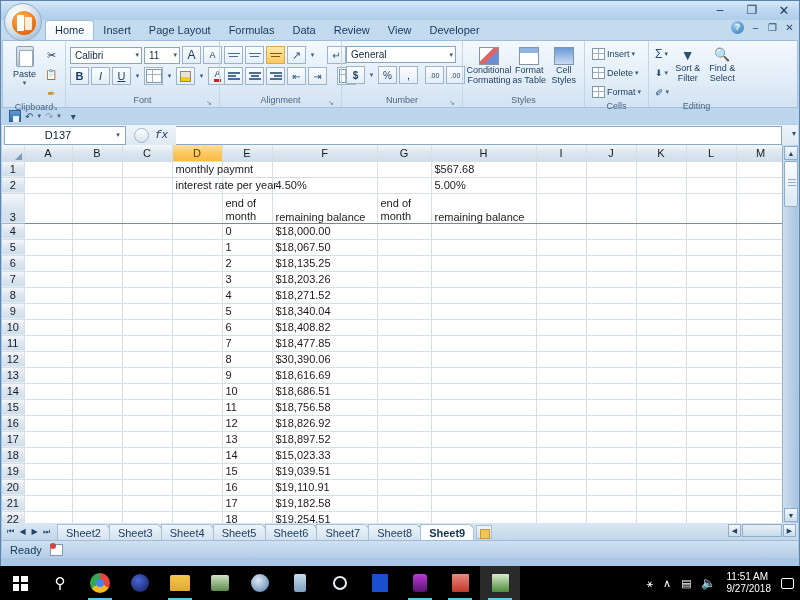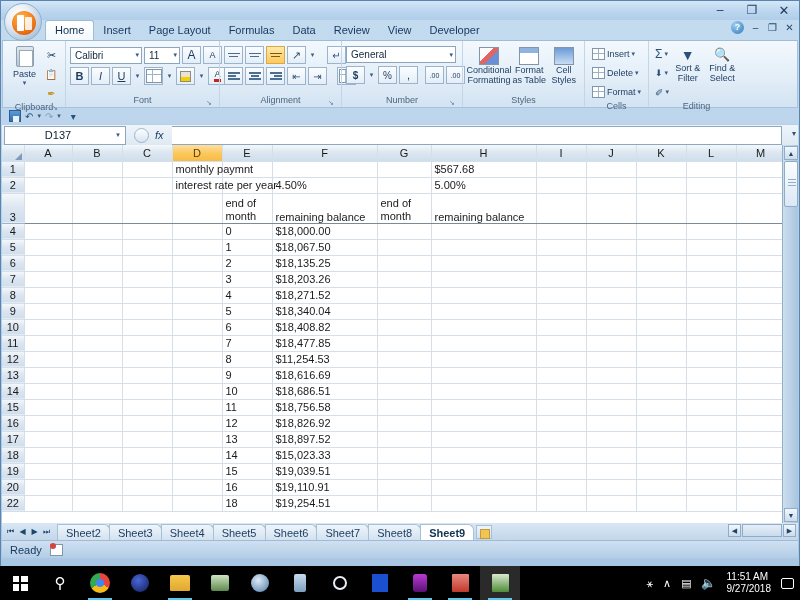--- a/index.html
+++ b/index.html
@@ -167,21 +167,21 @@
     background:#fff; border:1px solid #8ca7c0;
     display:flex; align-items:center; font-size:11px; color:#0d1f33;
   }
   .namebox .nb-val { flex:1; text-align:center; }
   .namebox .nb-ar { width:14px; text-align:center; font-size:7px; color:#2d5versus; color:#2d557d; }
   .fb-sep { display:flex; align-items:center; gap:6px; padding:0 8px; }
   .fb-round {
     width:15px;height:15px;border-radius:50%;
     background:linear-gradient(180deg,#fdfefe,#d7e4f0); border:1px solid #9cb5cc;
   }
-  .fx { font-style:italic; font-size:11px; color:#1c3e63; font-family:Liberation Sans, sans-serif; }
+  .fx { font-style:italic; font-size:11px; color:#1c3e63; font-family:Liberation Mono, monospace; }
   .fb-input { flex:1; height:19px; background:#fff; border:1px solid #8ca7c0; border-left:none; margin-right:16px; }
   .fb-expand { position:absolute; right:2px; top:4px; font-size:8px; color:#2d557d; }
 
   
   .gridwrap { position:relative; margin:0 1px; height:378px; background:#fff; overflow:hidden; }
   table.sheet { border-collapse: collapse; table-layout: fixed; width: 783px; }
   table.sheet th, table.sheet td {
     font-size: 11px; padding: 0 3px; height: 16px;
     border-right: 1px solid #d6dfe8; border-bottom: 1px solid #d6dfe8;
     overflow: hidden; white-space: nowrap; color: #1a1a1a;
@@ -836,21 +836,21 @@
             <td></td>
             <td></td>
           </tr>
           <tr>
             <th class="rowh">12</th>
             <td></td>
             <td></td>
             <td></td>
             <td></td>
             <td class="num">8</td>
-            <td class="num">$11,254.53</td>
+            <td class="num">$30,390.06</td>
             <td></td>
             <td></td>
             <td></td>
             <td></td>
             <td></td>
             <td></td>
             <td></td>
           </tr>
           <tr>
             <th class="rowh">13</th>
@@ -965,20 +965,36 @@
             <td></td>
           </tr>
           <tr>
             <th class="rowh">20</th>
             <td></td>
             <td></td>
             <td></td>
             <td></td>
             <td class="num">16</td>
             <td class="num">$19,110.91</td>
+            <td></td>
+            <td></td>
+            <td></td>
+            <td></td>
+            <td></td>
+            <td></td>
+            <td></td>
+          </tr>
+          <tr>
+            <th class="rowh">21</th>
+            <td></td>
+            <td></td>
+            <td></td>
+            <td></td>
+            <td class="num">17</td>
+            <td class="num">$19,182.58</td>
             <td></td>
             <td></td>
             <td></td>
             <td></td>
             <td></td>
             <td></td>
             <td></td>
           </tr>
           <tr>
             <th class="rowh">22</th>

